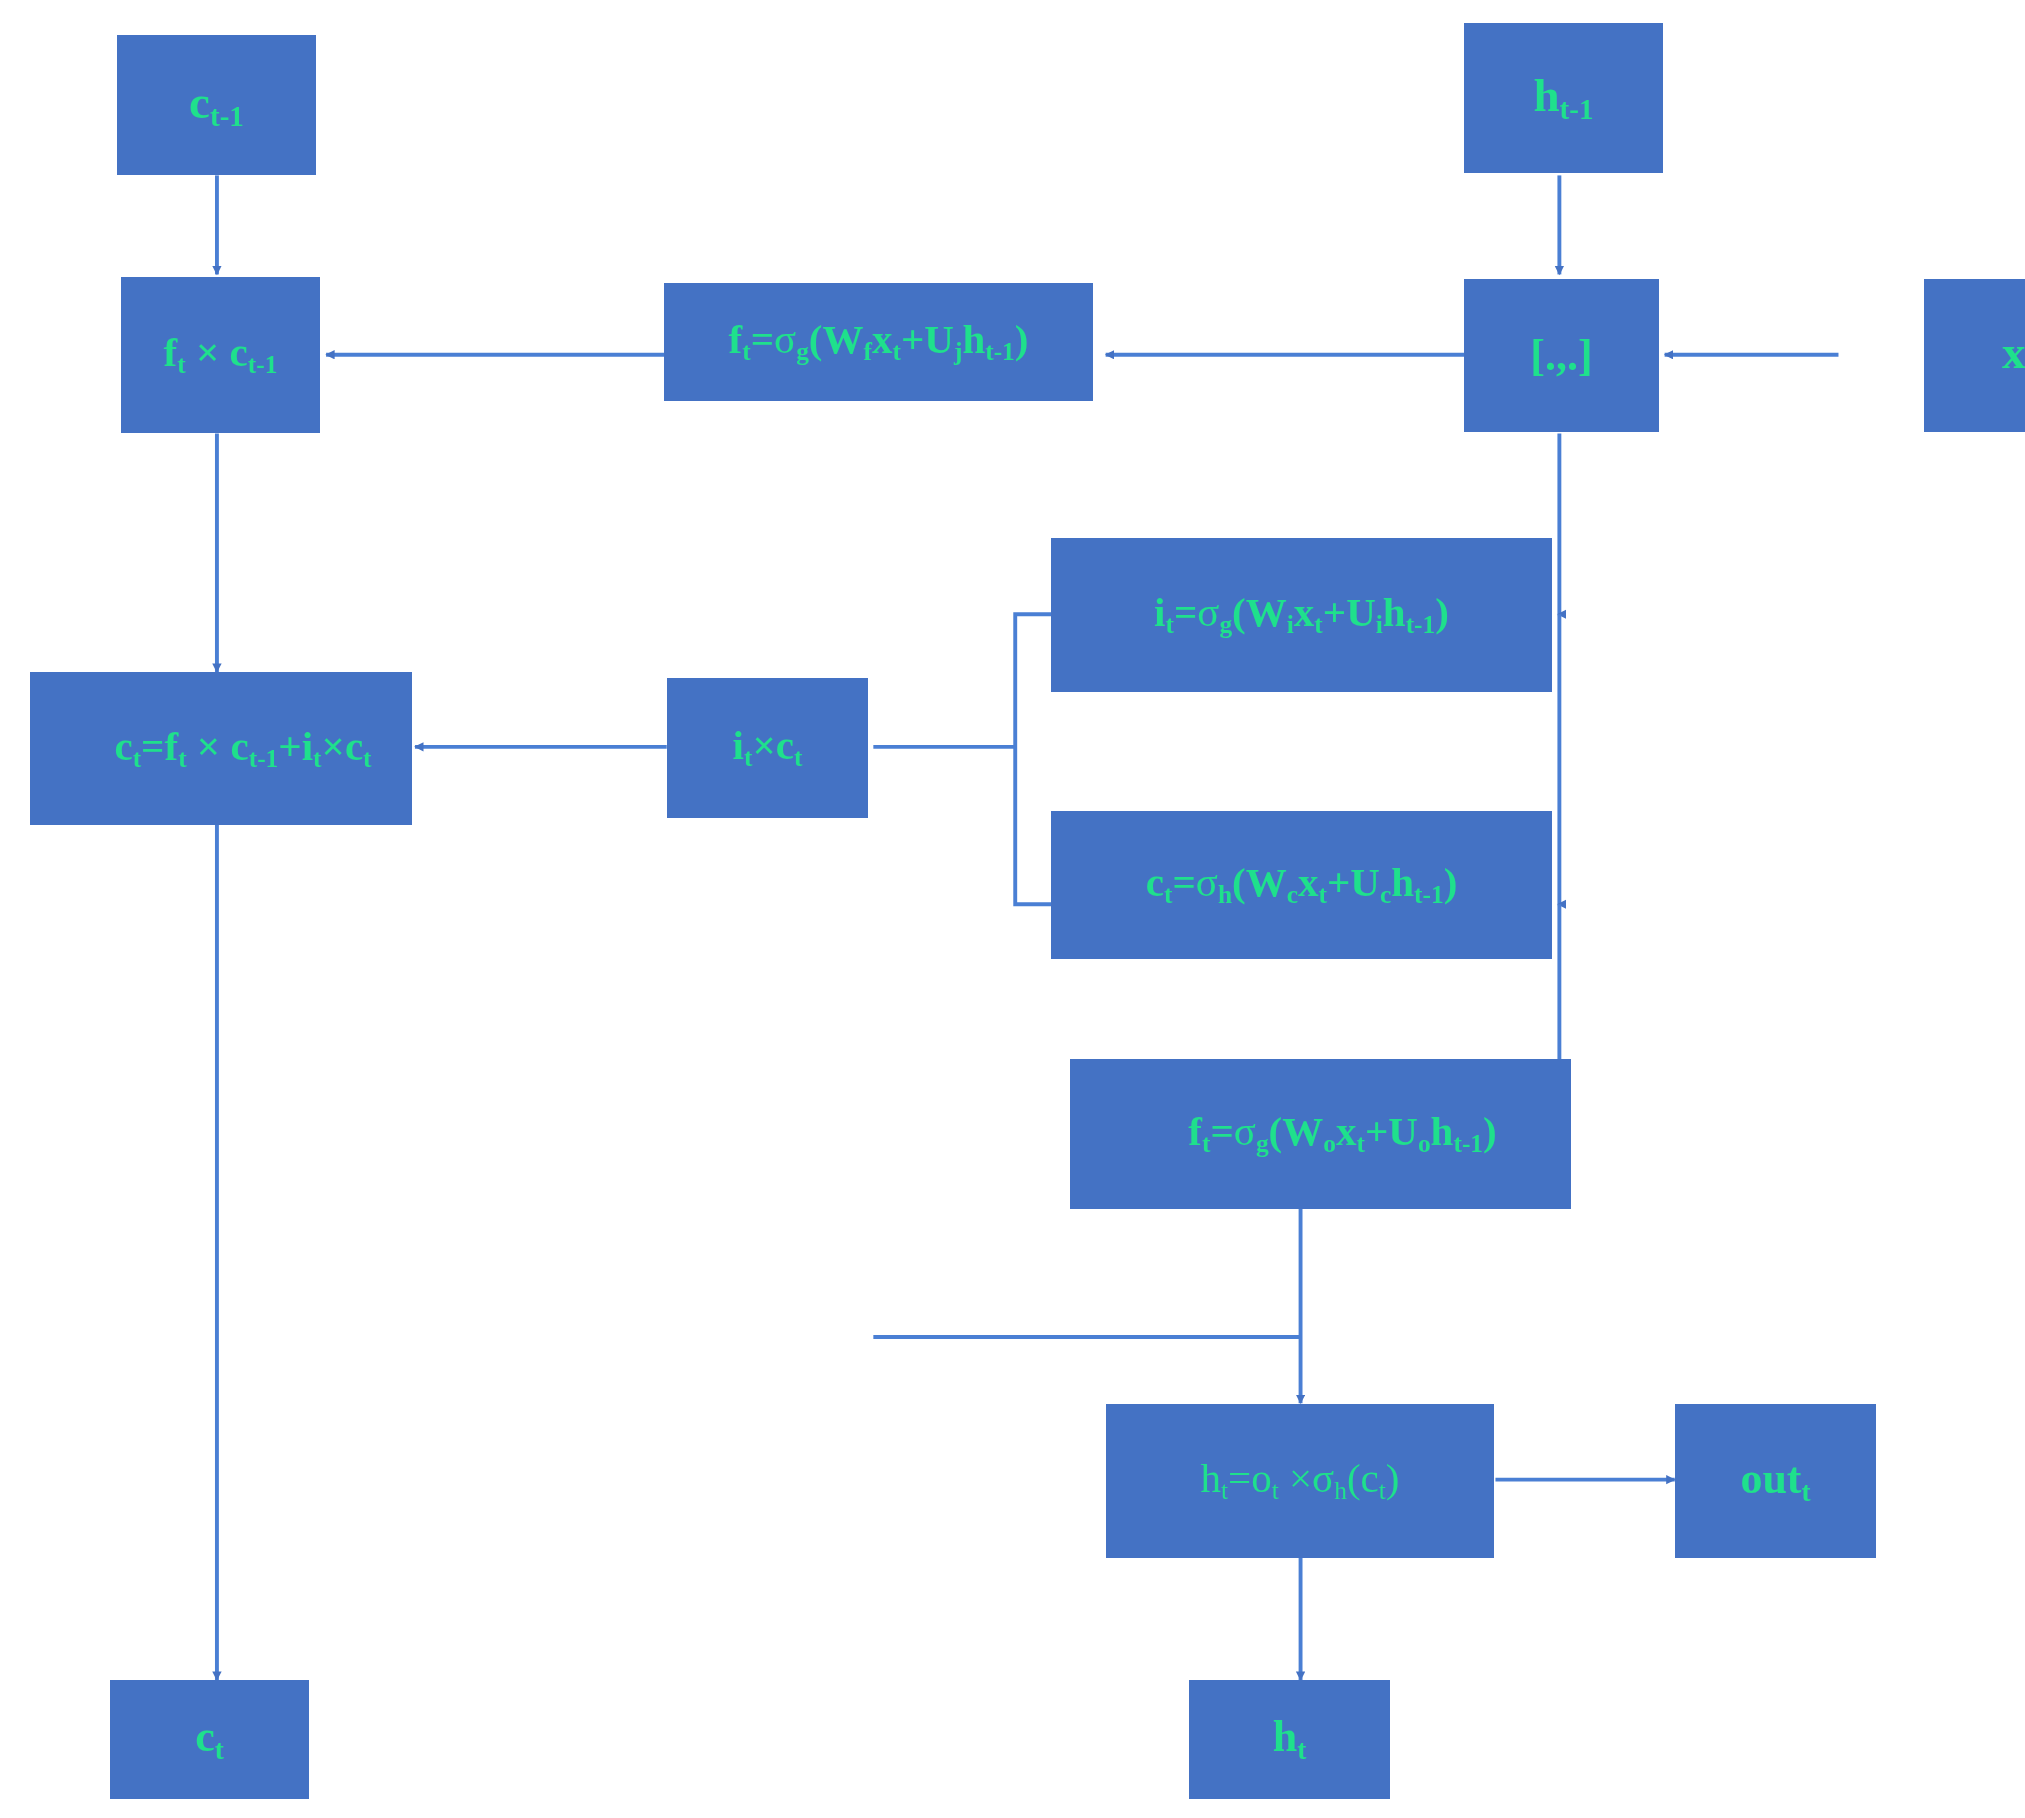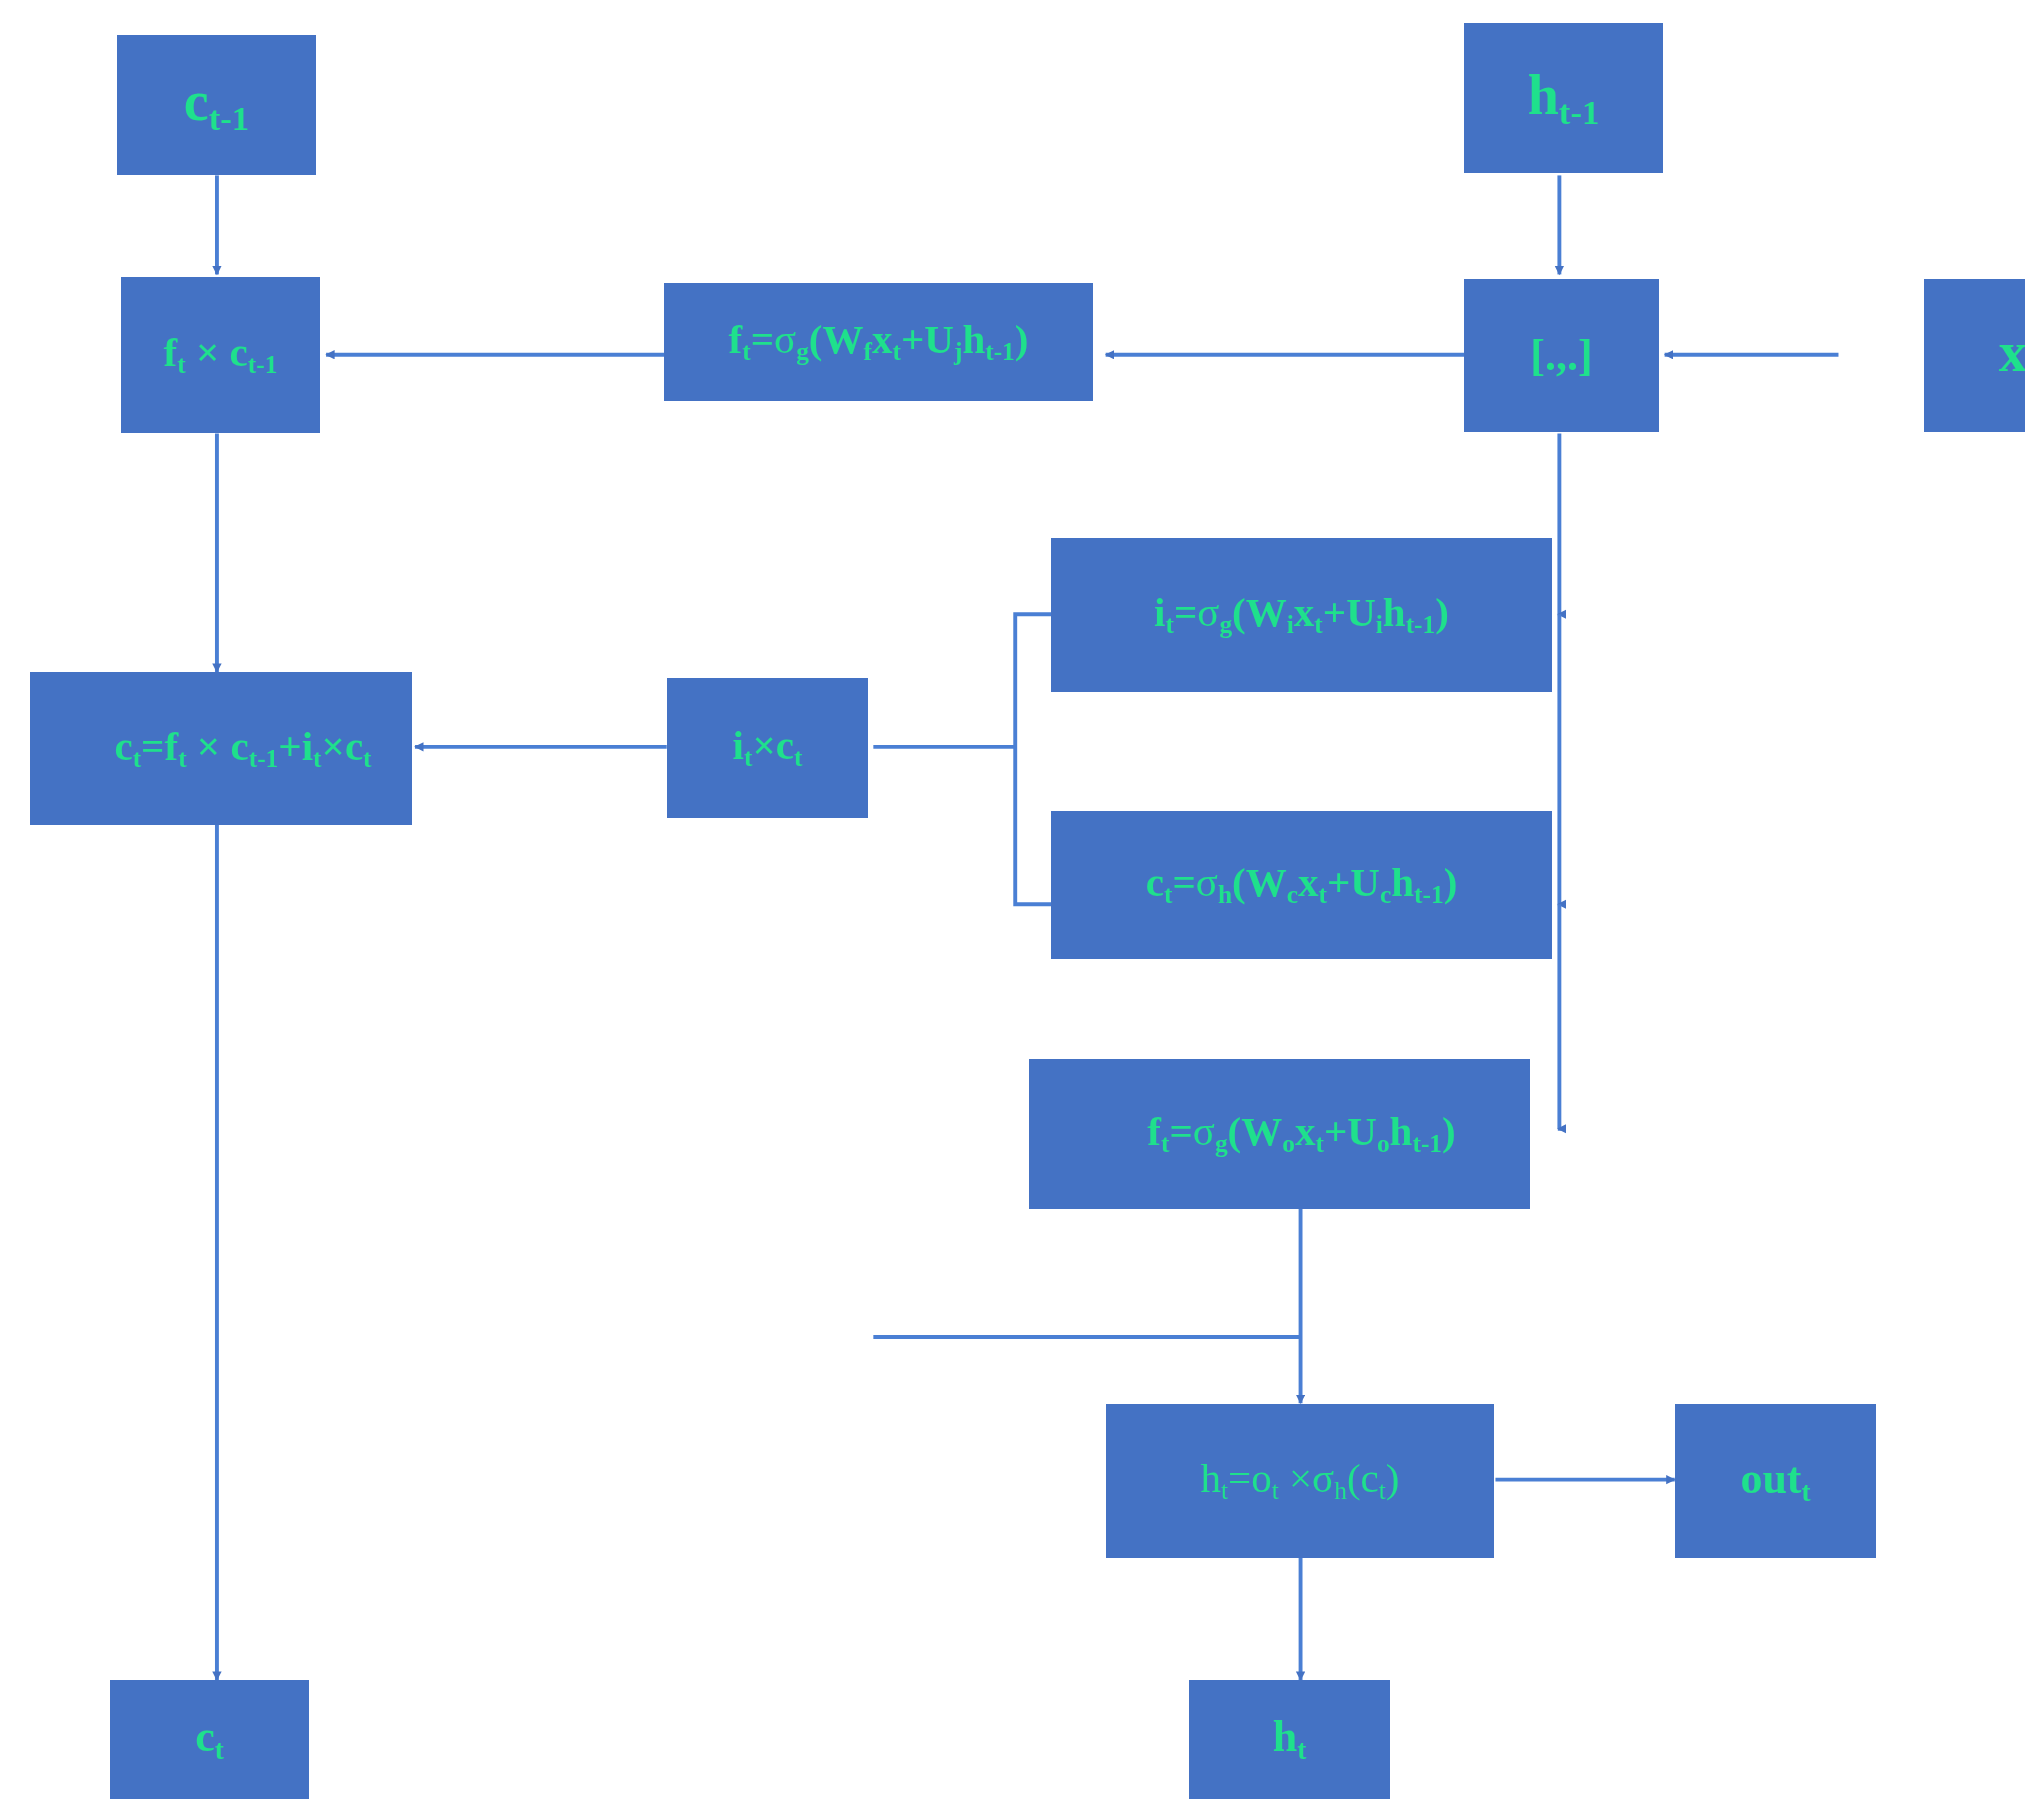--- a/index.html
+++ b/index.html
@@ -39,21 +39,21 @@
   }
   .node .lbl {
     display: inline-block;
     font-family: "Liberation Serif", "DejaVu Serif", serif;
   }
   
   .b  { font-weight: bold; }
   .n  { font-weight: normal; }
   .f52 { font-size: 41px; }
   .f56 { font-size: 44px; }
-  .f60 { font-size: 56px; }
+  .f60 { font-size: 47px; }
 
   sub { font-size: 0.62em; vertical-align: -0.28em; font-weight: inherit; }
   .sig { font-weight: normal; }
 </style>
 </head>
 <body>
 
 <div id="canvas">
 
   <svg class="edges" viewBox="0 0 2597 2332" xmlns="http://www.w3.org/2000/svg">
@@ -127,21 +127,21 @@
   </div>
 
   <div class="node" style="left:1051px; top:538px; width:501px; height:154px;">
     <span class="lbl b f52">i<sub>t</sub>=<span class="sig">σ</span><sub>g</sub>(W<sub>i</sub>x<sub>t</sub>+U<sub>i</sub>h<sub>t-1</sub>)</span>
   </div>
 
   <div class="node" style="left:1051px; top:811px; width:501px; height:148px;">
     <span class="lbl b f52">c<sub>t</sub>=<span class="sig">σ</span><sub>h</sub>(W<sub>c</sub>x<sub>t</sub>+U<sub>c</sub>h<sub>t-1</sub>)</span>
   </div>
 
-  <div class="node" style="left:1029px; top:1059px; width:501px; height:150px;padding-left:44px;">
+  <div class="node" style="left:1070px; top:1059px; width:501px; height:150px;padding-left:44px;">
     <span class="lbl b f52">f<sub>t</sub>=<span class="sig">σ</span><sub>g</sub>(W<sub>o</sub>x<sub>t</sub>+U<sub>o</sub>h<sub>t-1</sub>)</span>
   </div>
 
   <div class="node" style="left:667px; top:678px; width:201px; height:140px;">
     <span class="lbl b f52">i<sub>t</sub>×c<sub>t</sub></span>
   </div>
 
   <div class="node" style="left:30px; top:672px; width:382px; height:153px;padding-left:44px;">
     <span class="lbl b f52">c<sub>t</sub>=f<sub>t</sub>&nbsp;×&nbsp;c<sub>t-1</sub>+i<sub>t</sub>×c<sub>t</sub></span>
   </div>

